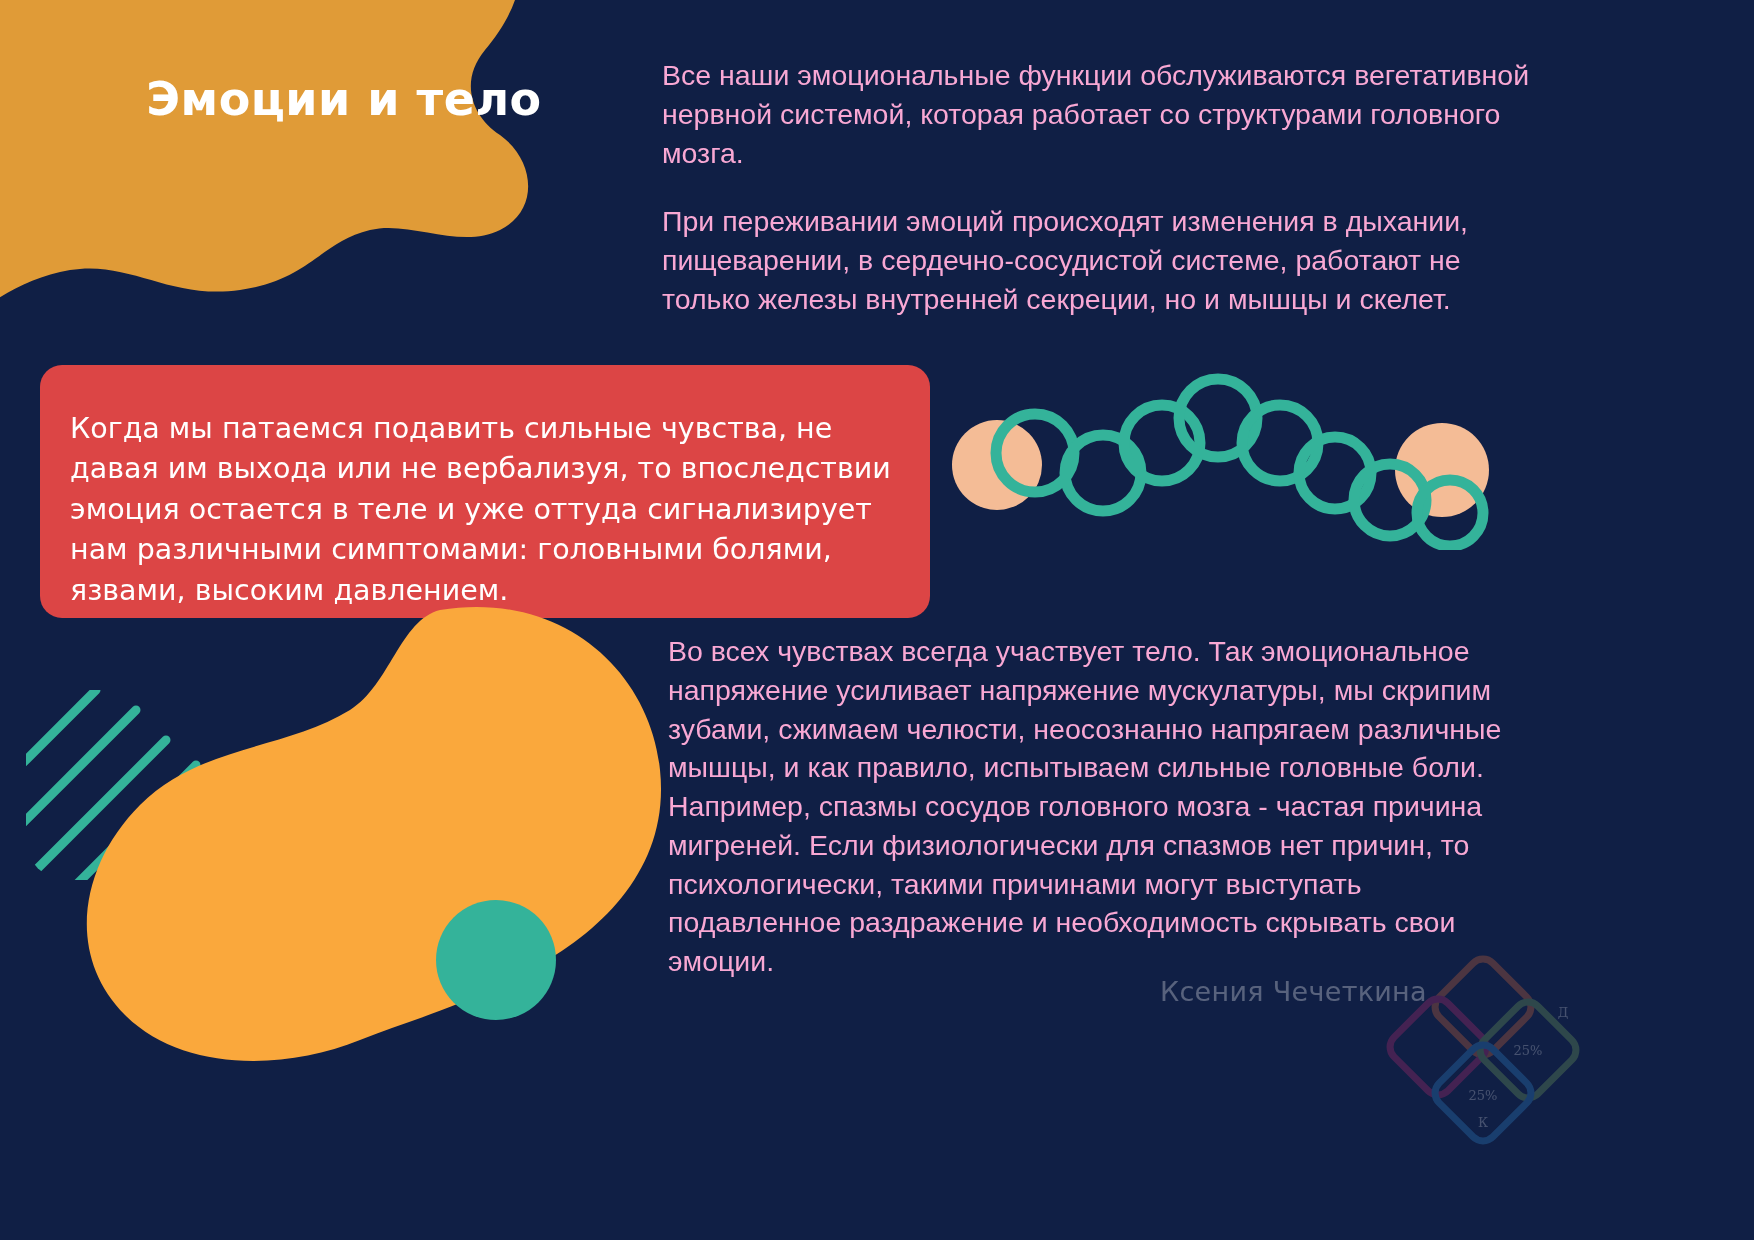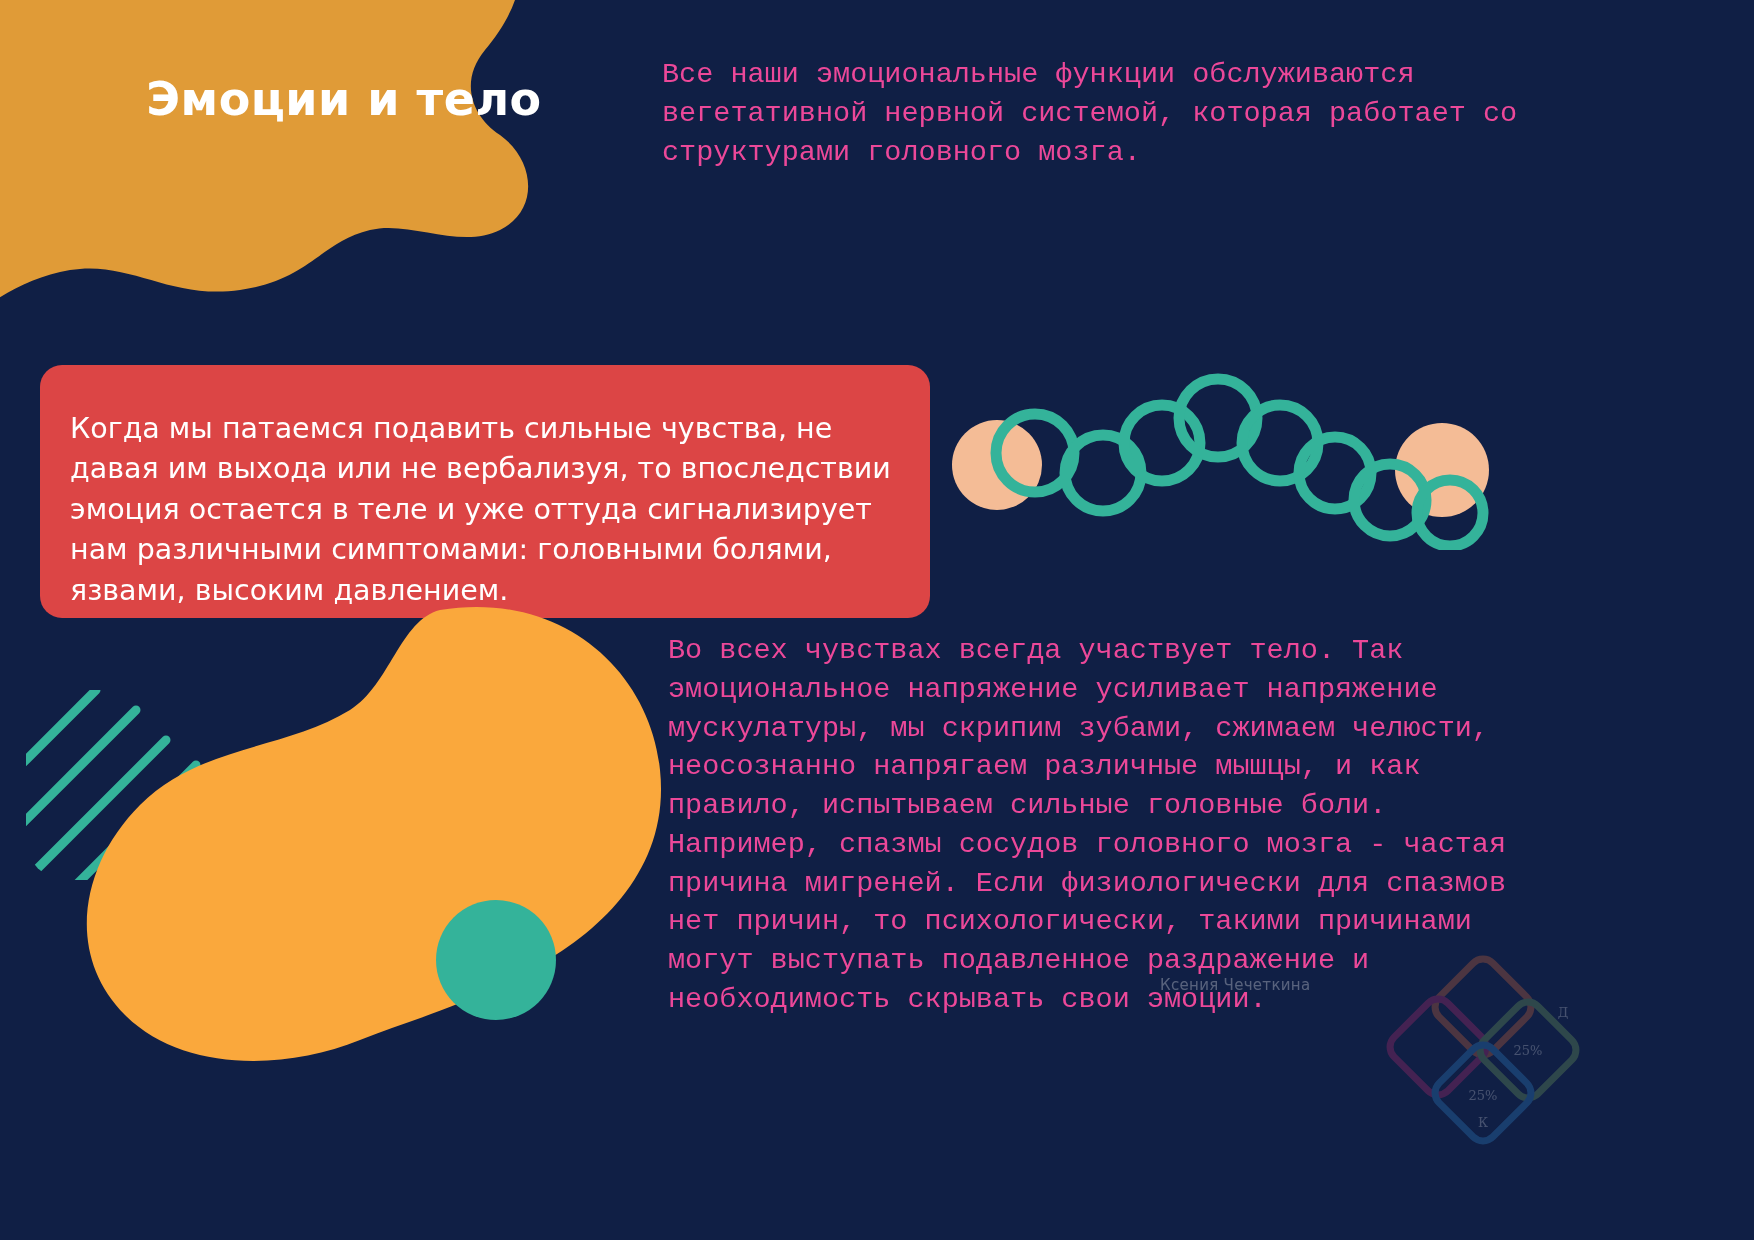--- a/index.html
+++ b/index.html
@@ -81,24 +81,24 @@
     width: 880px;
   }
   #trauma-block {
     position: absolute;
     left: 668px;
     top: 632px;
     width: 850px;
   }
   .body-par {
     margin: 0 0 30px 0;
-    color: #ec4899;
+    color: #f9a8d4;
     font-size: 28.5px;
     line-height: 1.36;
-    font-family: Liberation Mono, monospace;
+    font-family: Liberation Sans, sans-serif;
   }
   .body-par:last-child { margin-bottom: 0; }
   .tight { margin-bottom: 0; }
 
   
   #red-callout {
     position: absolute;
     left: 40px;
     top: 365px;
     width: 890px;
@@ -114,21 +114,21 @@
     font-size: 28.5px;
     line-height: 1.42;
   }
 
   
   #watermark-text {
     position: absolute;
     left: 1160px;
     top: 976px;
     color: rgba(255,255,255,0.30);
-    font-size: 15px;
+    font-size: 27px;
     letter-spacing: 0.3px;
     pointer-events: none;
   }
   #watermark-logo {
     position: absolute;
     left: 1378px;
     top: 955px;
     width: 230px;
     height: 195px;
     opacity: 0.5;
@@ -146,20 +146,21 @@
              C380,322 370,360 300,370 C230,380 190,340 130,350
              C70,360 30,400 0,420 Z" fill="#e09b37"></path>
   </svg>
 
   <div id="title-wrap">
     <h1 id="slide-title">Эмоции и тело</h1>
   </div>
 
   <div id="intro-block">
     <p class="body-par">Все наши эмоциональные функции обслуживаются вегетативной нервной системой, которая работает со структурами головного мозга.</p>
+    <p class="body-par">При переживании эмоций происходят изменения в дыхании, пищеварении, в сердечно-сосудистой системе, работают не только железы внутренней секреции, но и мышцы и скелет.</p>
   </div>
 
   <svg class="shape" id="bead-chain" viewBox="0 0 580 180">
     <circle cx="47" cy="95" r="45" fill="#f4bc96"></circle>
     <circle cx="492" cy="100" r="47" fill="#f4bc96"></circle>
     <g fill="none" stroke="#34b39a" stroke-width="11">
       <circle cx="85" cy="83" r="39"></circle>
       <circle cx="153" cy="103" r="38"></circle>
       <circle cx="212" cy="73" r="38"></circle>
       <circle cx="268" cy="48" r="39"></circle>

